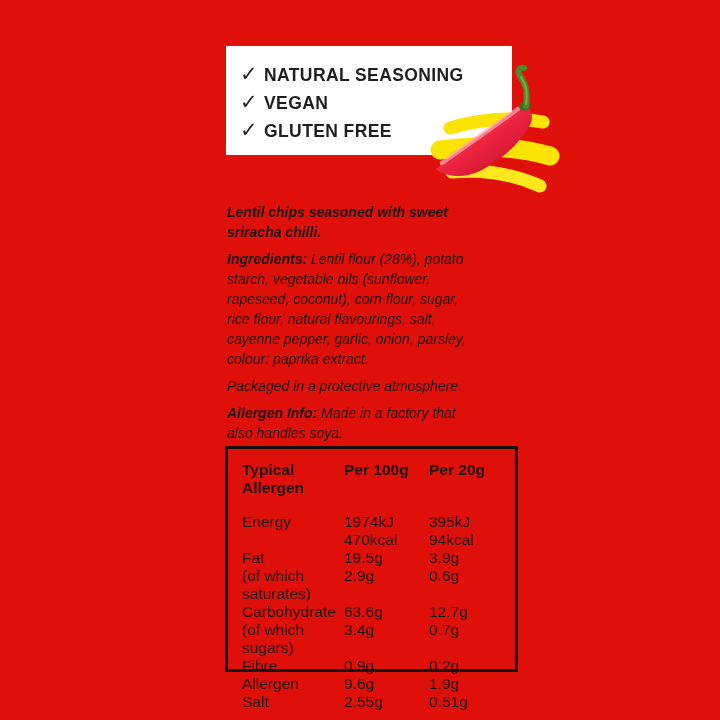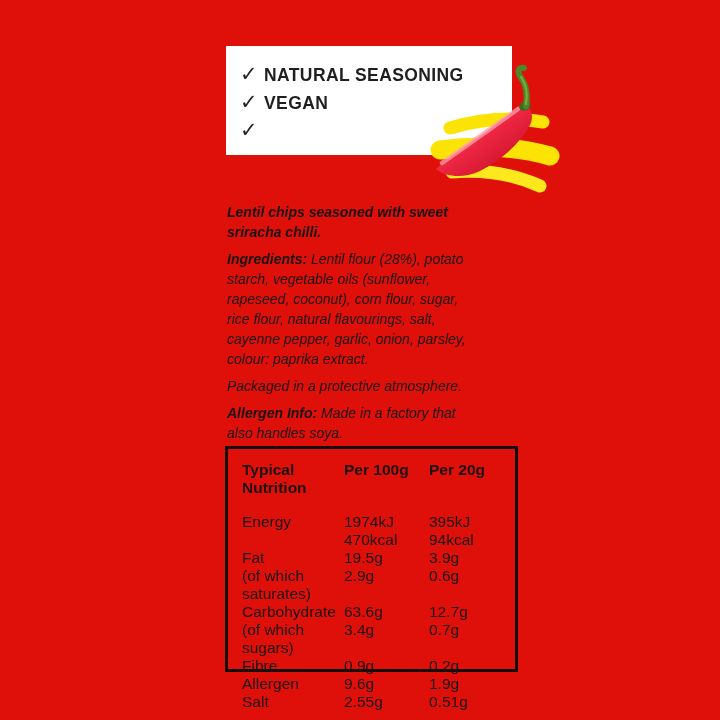--- a/index.html
+++ b/index.html
@@ -92,20 +92,21 @@
         <li class="claim-item">
           <span class="check-icon">✓</span>
           <span>NATURAL SEASONING</span>
         </li>
         <li class="claim-item">
           <span class="check-icon">✓</span>
           <span>VEGAN</span>
         </li>
         <li class="claim-item">
           <span class="check-icon">✓</span>
+          <span>GLUTEN FREE</span>
         </li>
       </ul>
   </section>
 
   <svg class="chilli-svg" viewBox="0 0 142 152" aria-hidden="true">
     <defs>
       <linearGradient id="chilliGrad" gradientUnits="userSpaceOnUse" x1="30" y1="60" x2="85" y2="135">
         <stop offset="0" stop-color="#ff8f9d"></stop>
         <stop offset="0.45" stop-color="#ef2743"></stop>
         <stop offset="1" stop-color="#c60e28"></stop>
@@ -141,21 +142,21 @@
 rice flour, natural flavourings, salt,
 cayenne pepper, garlic, onion, parsley,
 colour: paprika extract.</span></p>
     <p>Packaged in a protective atmosphere.</p>
     <p><strong>Allergen Info:</strong><span> Made in a factory that
 also handles soya.</span></p>
   </div>
 
   <section class="nutrition">
     <div class="n-header">
-      <span>Typical Nutrition</span>
+      <span>Typical Allergen</span>
       <span class="num">Per 100g</span>
       <span class="num">Per 20g</span>
     </div>
     <div id="n-rows">
         <div class="n-row">
           <span>Energy</span>
           <span class="num">1974kJ</span>
           <span class="num">395kJ</span>
         </div>
         <div class="n-row">

